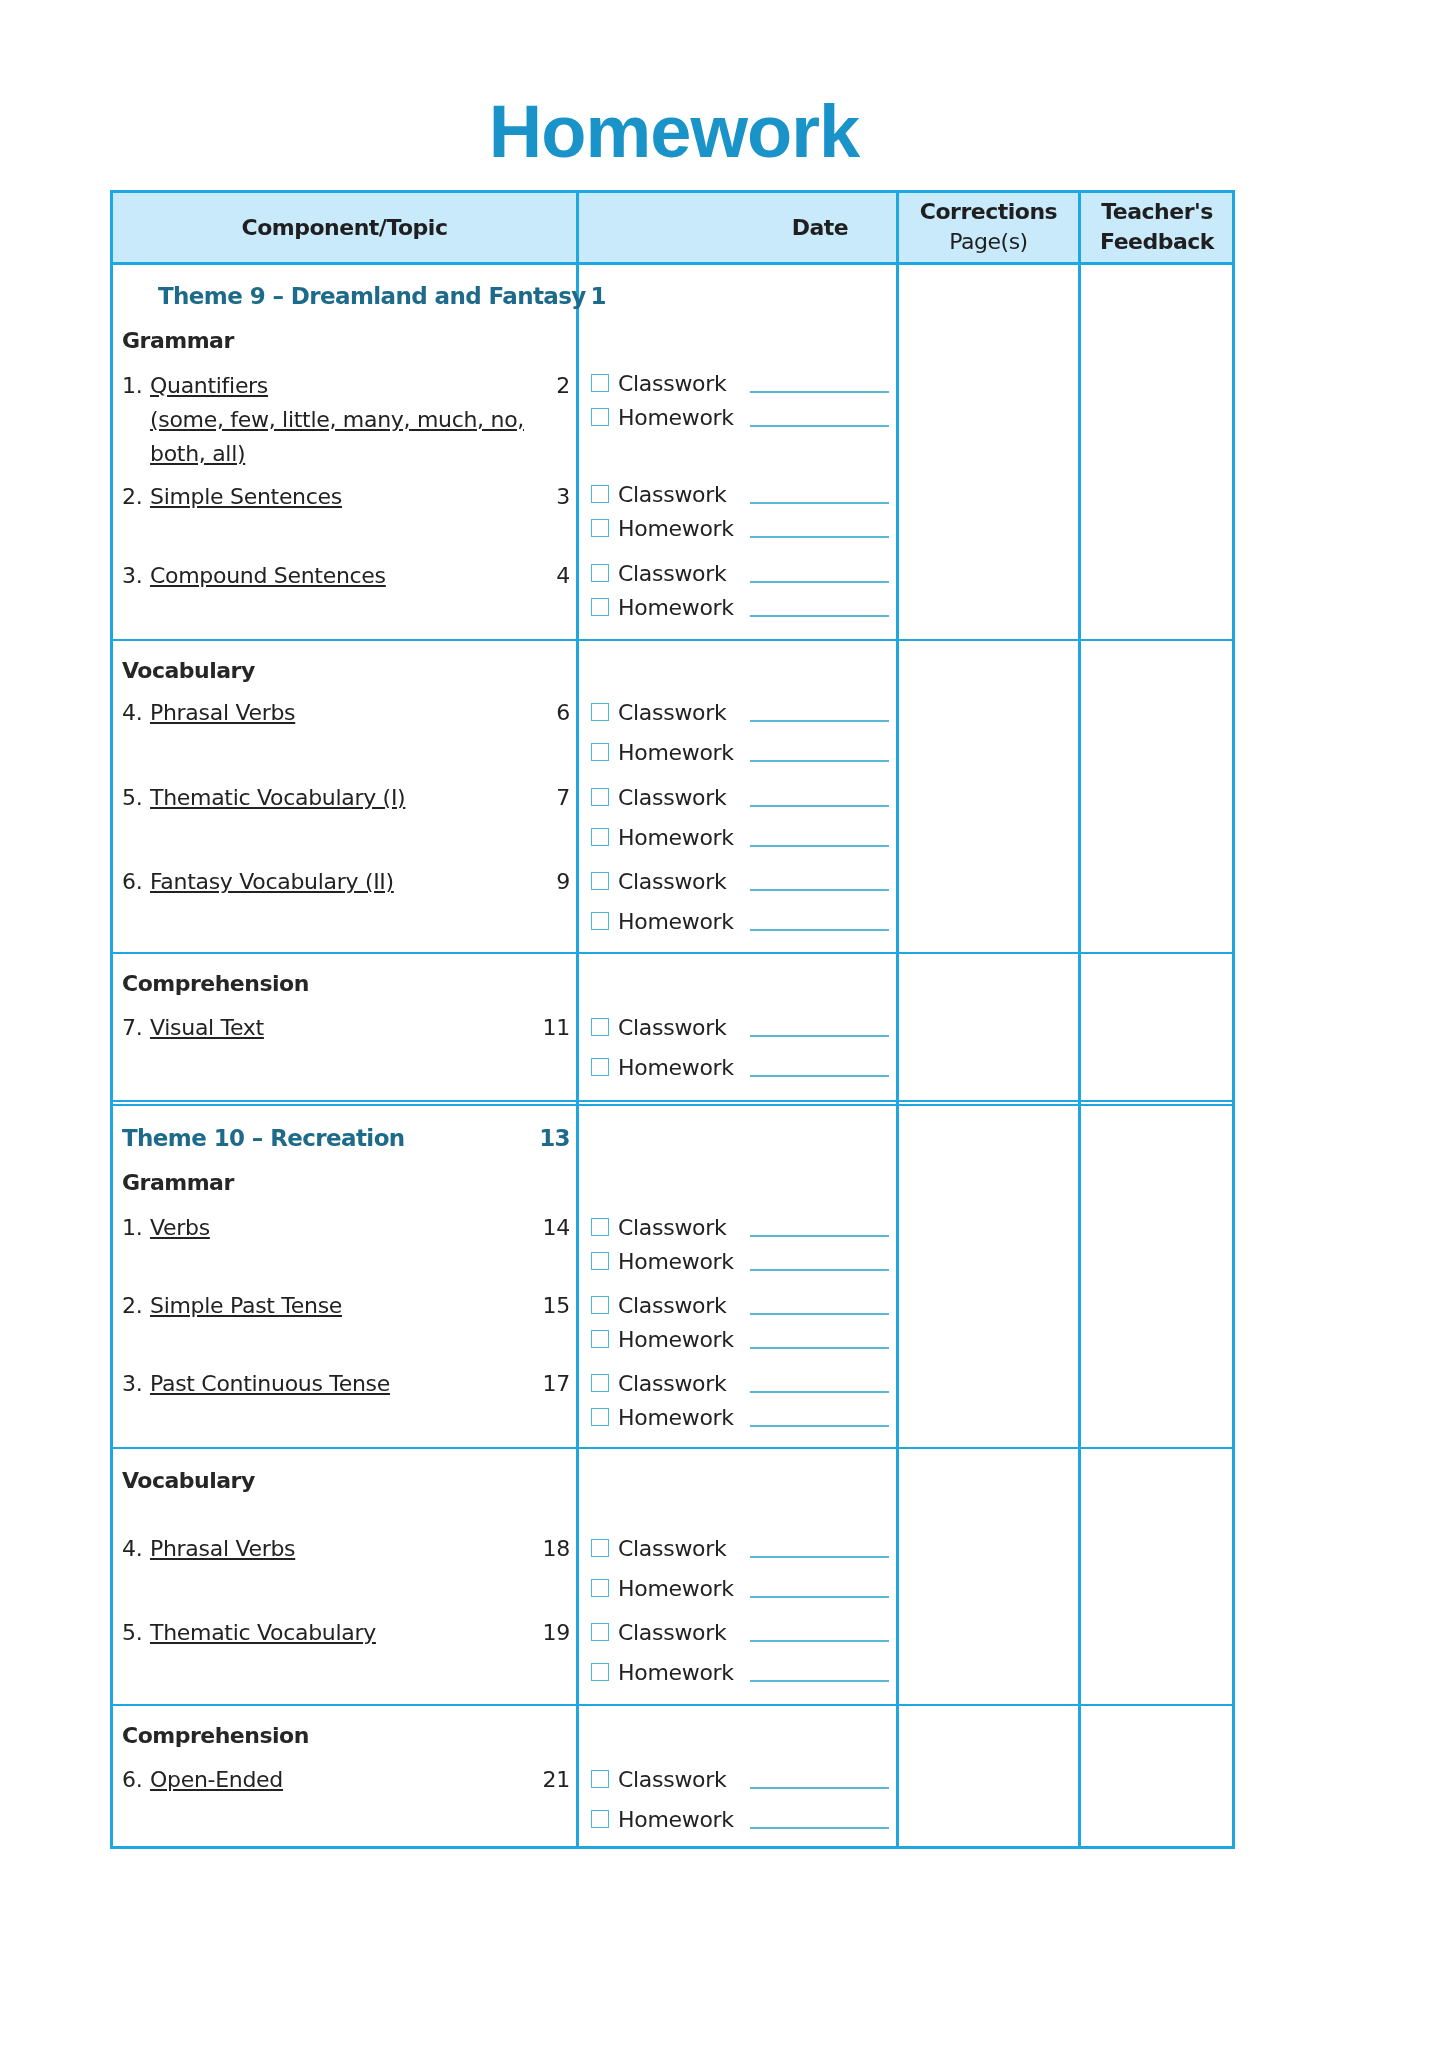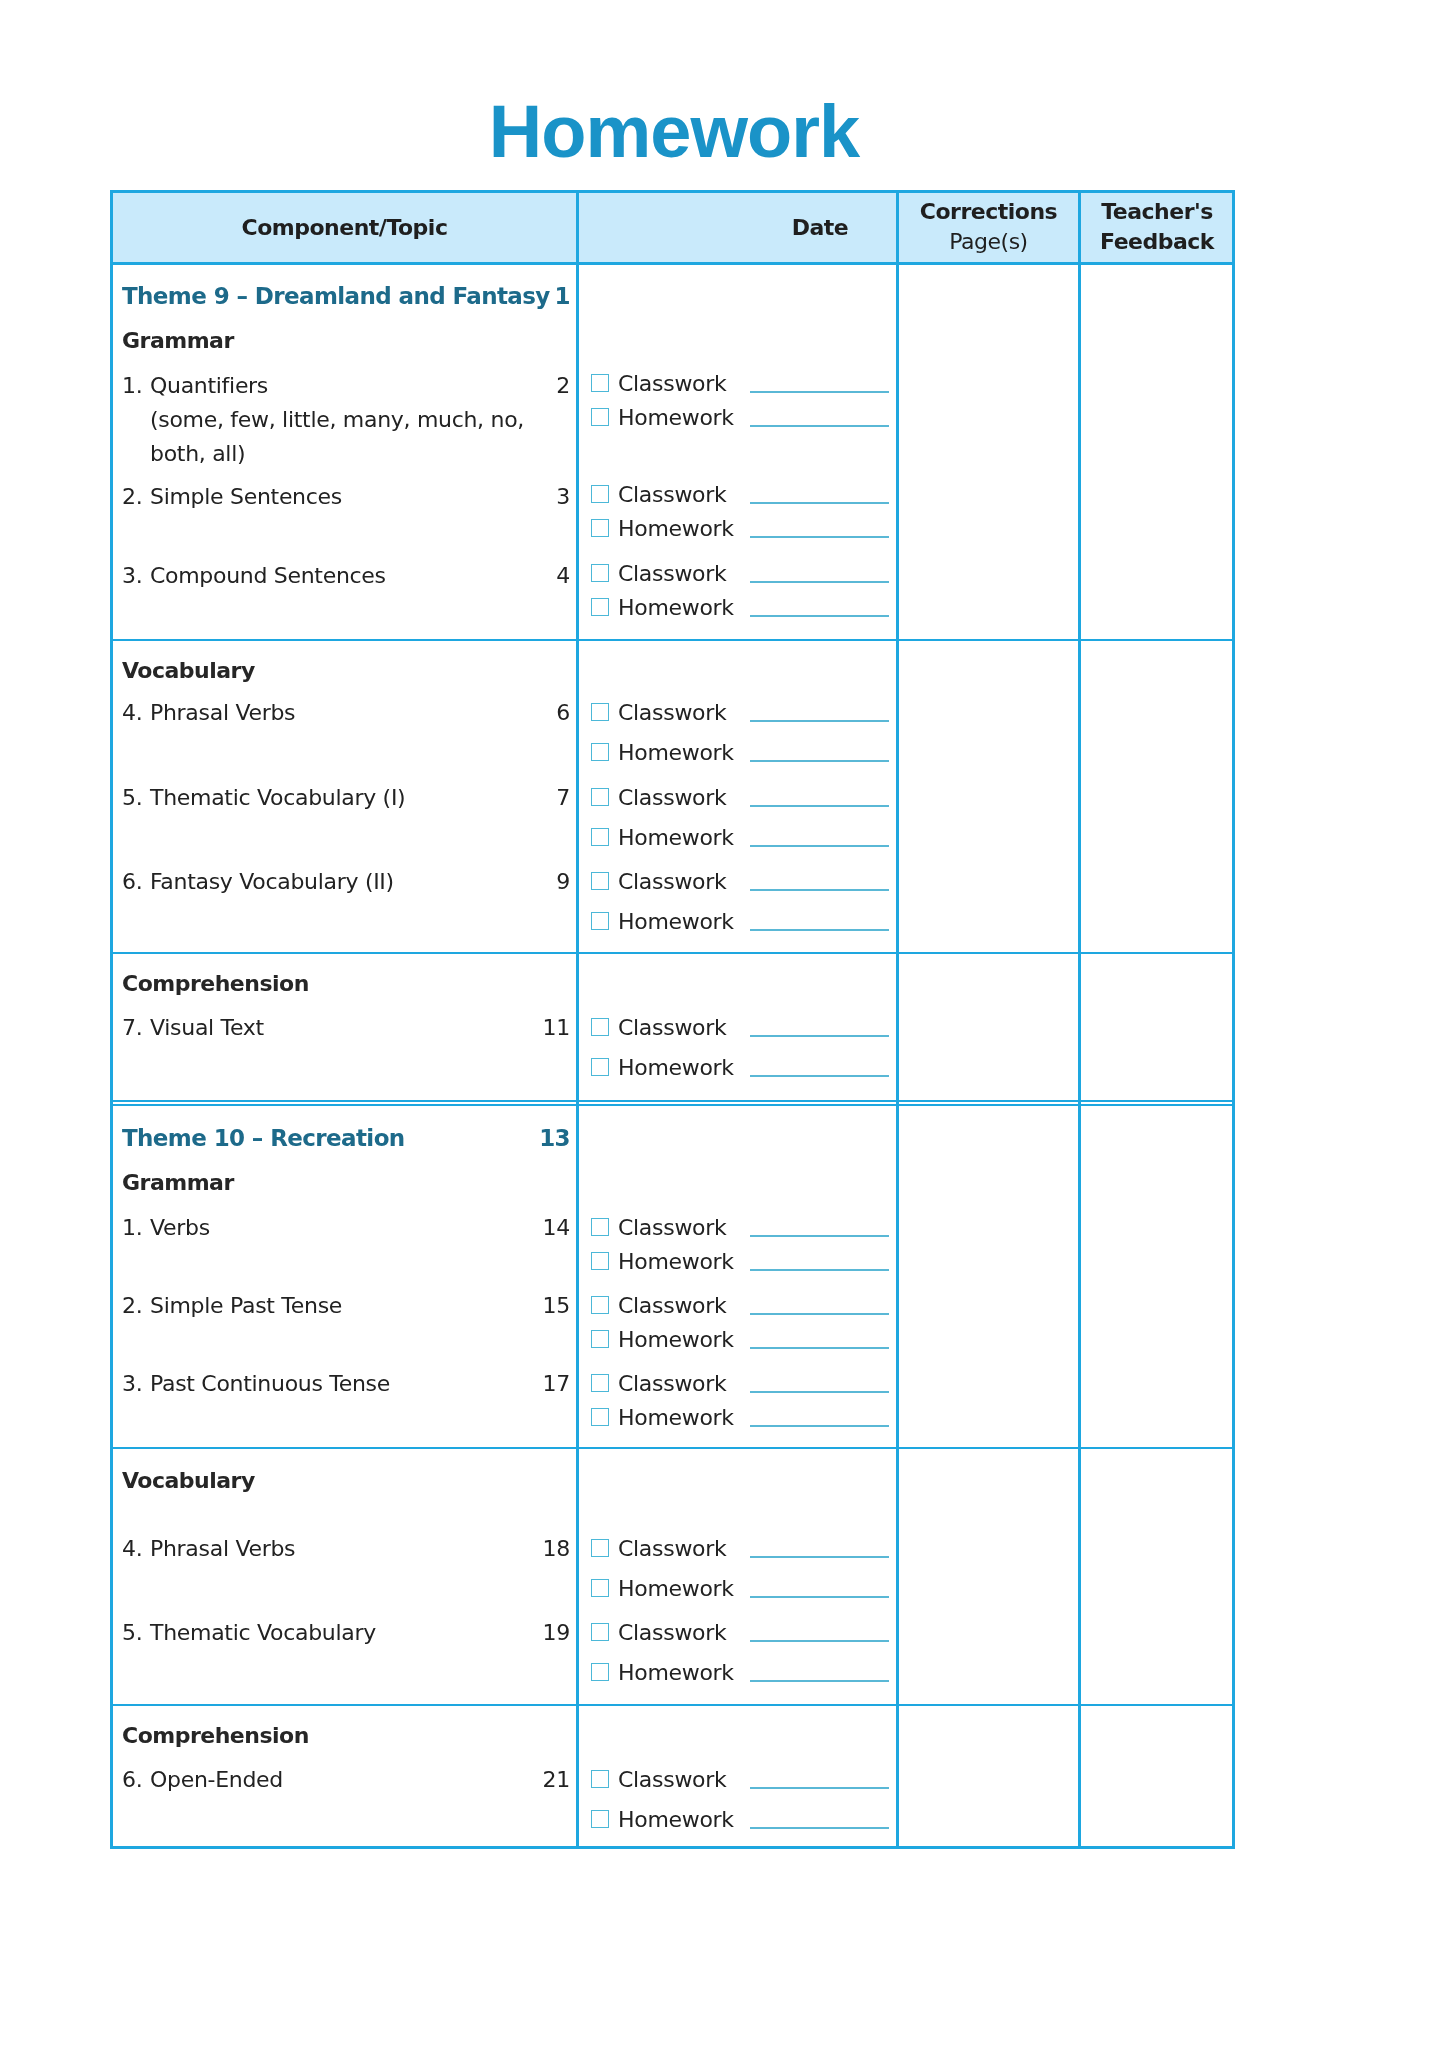--- a/index.html
+++ b/index.html
@@ -18,21 +18,21 @@
          font-size:22px; color:#1f1f1f; text-align:center; line-height:30px; letter-spacing:-0.5px; }
   .hdr .it { font-weight:normal; display:block; }
   .theme { position:absolute; left:122px; width:448px; font-weight:bold; font-size:23px;
            color:#1d6a8a; line-height:30px; letter-spacing:-0.6px; }
   .theme .pg { position:absolute; right:0; top:0; }
   .comp { position:absolute; left:122px; font-weight:bold; font-size:22px; color:#262626;
           line-height:30px; letter-spacing:-0.5px; }
   .item { position:absolute; left:122px; width:448px; font-size:22px; color:#222;
           line-height:34px; letter-spacing:-0.3px; }
   .item .num { position:absolute; left:0; top:0; }
-  .item .lbl { position:absolute; left:28px; top:0; width:380px; white-space:pre-line; }
+  .item .lbl { position:absolute; left:28px; top:0; width:380px; white-space:pre-line;text-decoration:underline; }
   .item .pg { position:absolute; right:0; top:0; }
   .chk { position:absolute; left:591px; width:322px; height:30px; }
   .chk .box { position:absolute; left:0; top:5px; width:18px; height:18px; border:1.5px solid #4cb8d8; box-sizing:border-box; }
   .chk .txt { position:absolute; left:27px; top:0; font-size:22px; line-height:30px; color:#222; letter-spacing:-0.3px; }
   .chk .line { position:absolute; left:159px; top:22px; width:139px; height:1.5px; background:#5ab8d6; }
 </style>
 </head>
 <body>
 
 <div id="title">Homework</div>
@@ -56,21 +56,21 @@
 <div class="hdr" style="left:760px; width:120px; top:213px;">Date</div>
 <div class="hdr" style="left:899px; width:179px; top:197px;">
   <span>Corrections</span>
   <span class="it">Page(s)</span>
 </div>
 <div class="hdr" style="left:1081px; width:152px; top:197px;">
   <span style="display:block">Teacher's</span>
   <span style="display:block">Feedback</span>
 </div>
 
-<div class="theme" style="top:281px;">
+<div class="theme" style="top:281px;margin-left:36px;">
   <span>Theme 9 – Dreamland and Fantasy</span>
   <span class="pg">1</span>
 </div>
 <div class="comp" style="top:326px;">Grammar</div>
 
 <div class="item" style="top:369px;">
   <span class="num">1.</span>
   <span class="lbl">Quantifiers
 (some, few, little, many, much, no,
 both, all)</span>

